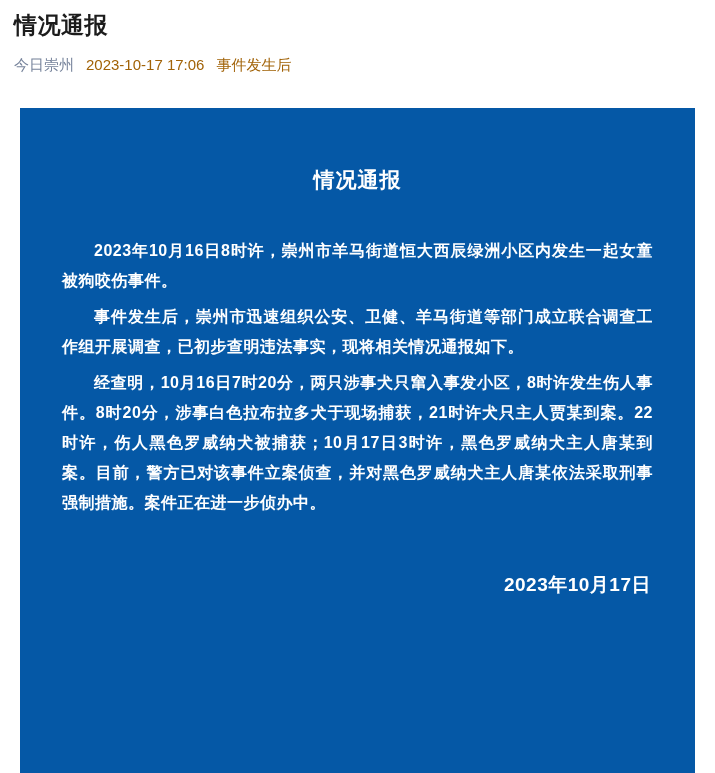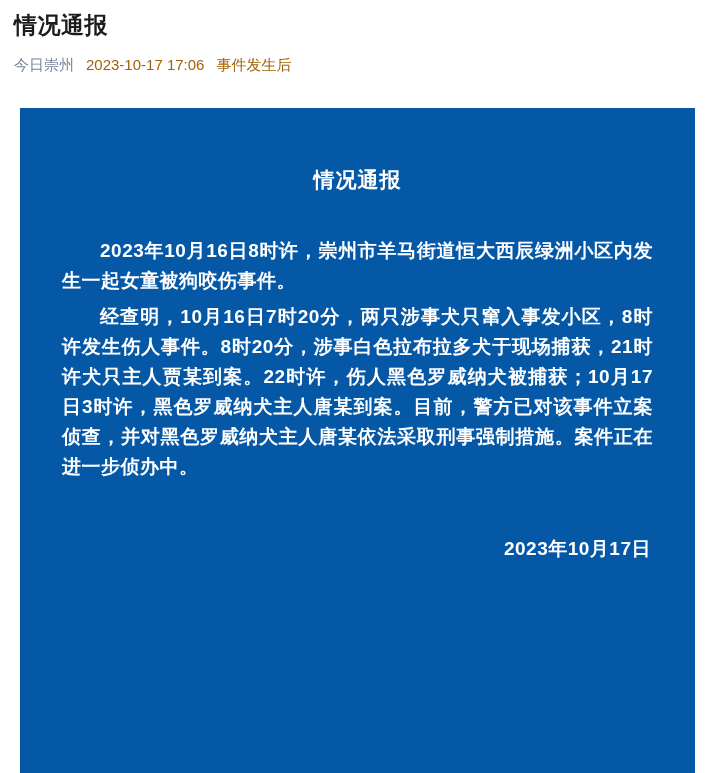--- a/index.html
+++ b/index.html
@@ -53,21 +53,21 @@
   .notice-title {
     text-align: center;
     font-size: 21px;
     font-weight: 700;
     line-height: 28px;
     margin: 0 0 42px 0;
     letter-spacing: 1px;
   }
   .notice-body p {
     margin: 0 0 6px 0;
-    font-size: 19px;
+    font-size: 16px;
     line-height: 30px;
     font-weight: 600;
     text-indent: 2em;
     text-align: justify;
     letter-spacing: 0.5px;
   }
   .notice-signature {
     margin-top: 50px;
     text-align: right;
     font-size: 19px;
@@ -86,18 +86,19 @@
     <span class="account-name">今日崇州</span>
     <span class="meta-gray">2023-10-17 17:06</span>
     <span class="meta-gray">事件发生后</span>
   </div>
 </div>
 
 <div class="notice-image" style="background: rgb(5, 88, 166); color: rgb(255, 255, 255);">
   <div class="notice-title">情况通报</div>
   <div class="notice-body">
     <p>2023年10月16日8时许，崇州市羊马街道恒大西辰绿洲小区内发生一起女童被狗咬伤事件。</p>
+    <p>事件发生后，崇州市迅速组织公安、卫健、羊马街道等部门成立联合调查工作组开展调查，已初步查明违法事实，现将相关情况通报如下。</p>
     <p>经查明，10月16日7时20分，两只涉事犬只窜入事发小区，8时许发生伤人事件。8时20分，涉事白色拉布拉多犬于现场捕获，21时许犬只主人贾某到案。22时许，伤人黑色罗威纳犬被捕获；10月17日3时许，黑色罗威纳犬主人唐某到案。目前，警方已对该事件立案侦查，并对黑色罗威纳犬主人唐某依法采取刑事强制措施。案件正在进一步侦办中。</p>
   </div>
   <div class="notice-signature">
     <div>2023年10月17日</div>
   </div>
 </div>
 
 </body></html>

